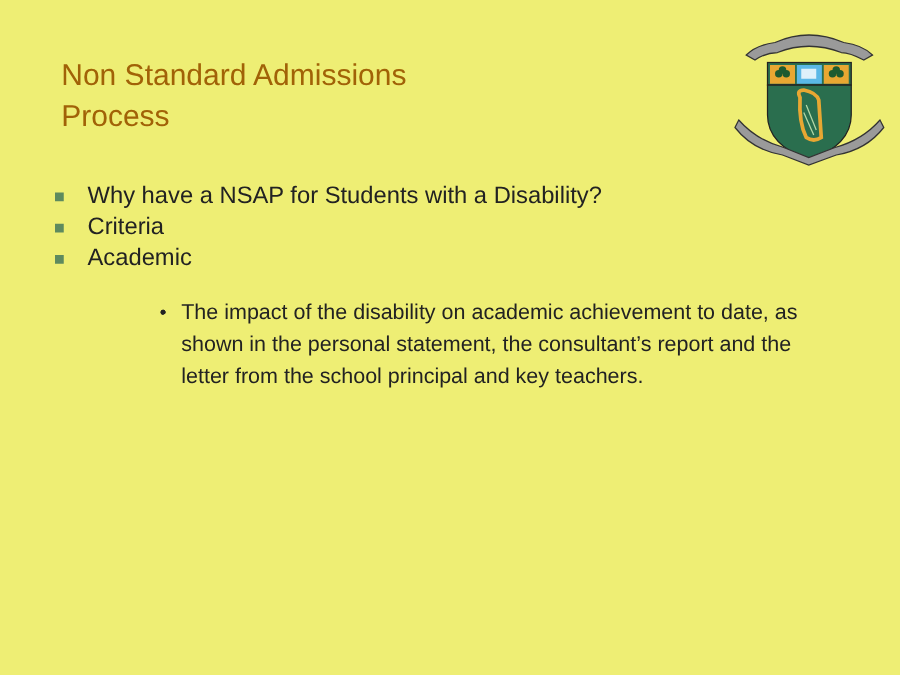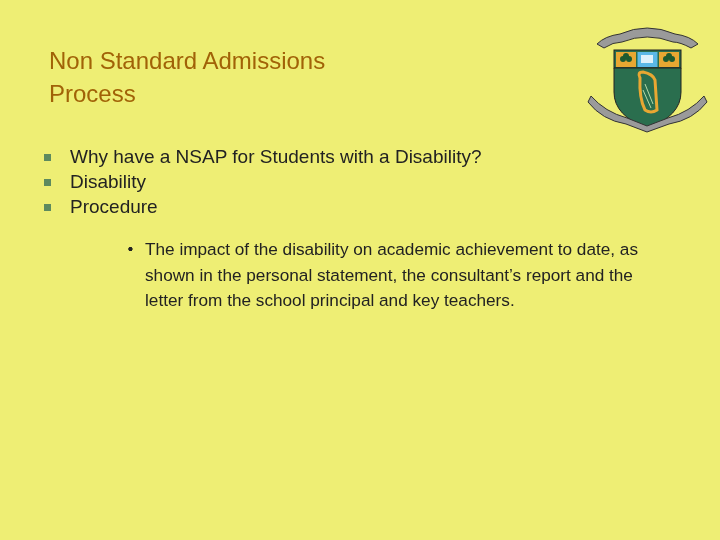--- a/index.html
+++ b/index.html
@@ -63,25 +63,25 @@
   <path d="M6 82 Q20 98 42 104 L62 112 L83 104 Q105 98 119 82 L122 88 Q108 106 84 110 L62 118 L41 110 Q17 106 3 88 Z" fill="#9a9a9a" stroke="#333" stroke-width="1"></path>
 </svg>
 
 <ul class="bullets">
   <li>
     <span class="sq"></span>
     <span>Why have a NSAP for Students with a Disability?</span>
   </li>
   <li>
     <span class="sq"></span>
-    <span>Disability</span>
+    <span>Criteria</span>
   </li>
   <li>
     <span class="sq"></span>
-    <span>Procedure</span>
+    <span>Academic</span>
   </li>
 </ul>
 
 <ul class="sub">
   <li>
     <span class="dot">•</span>
   </li>
   <li>
     <span class="dot">•</span>
   </li>

